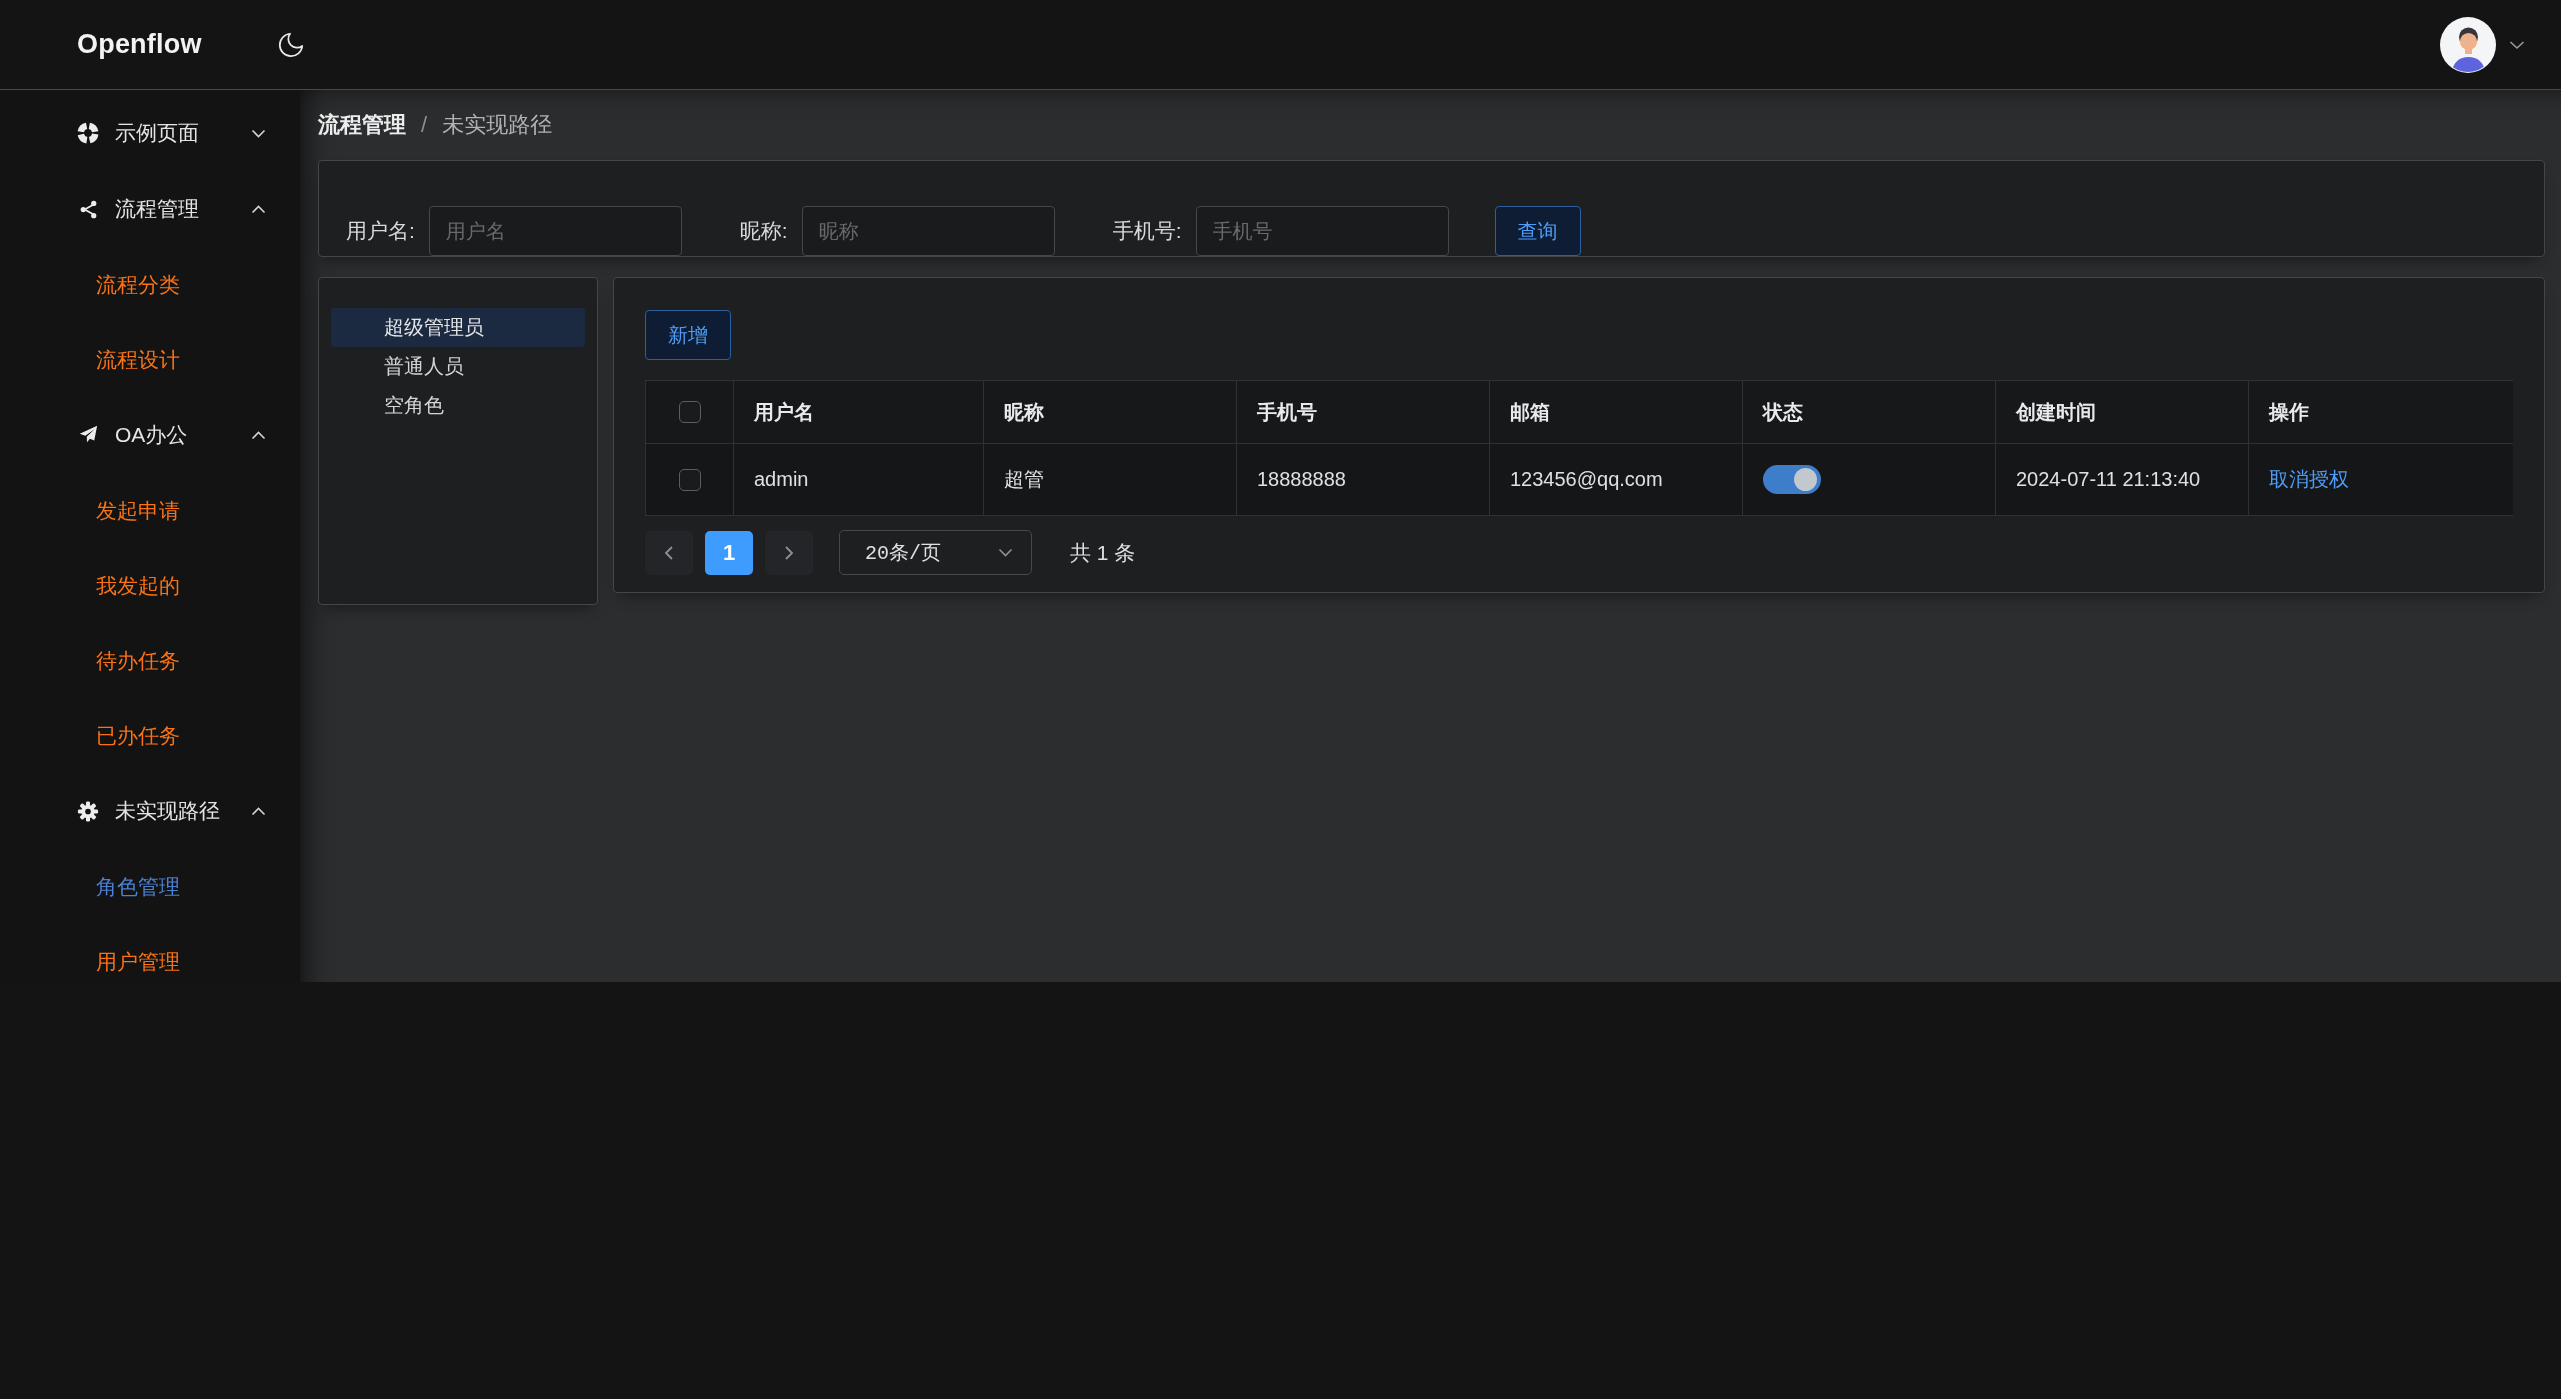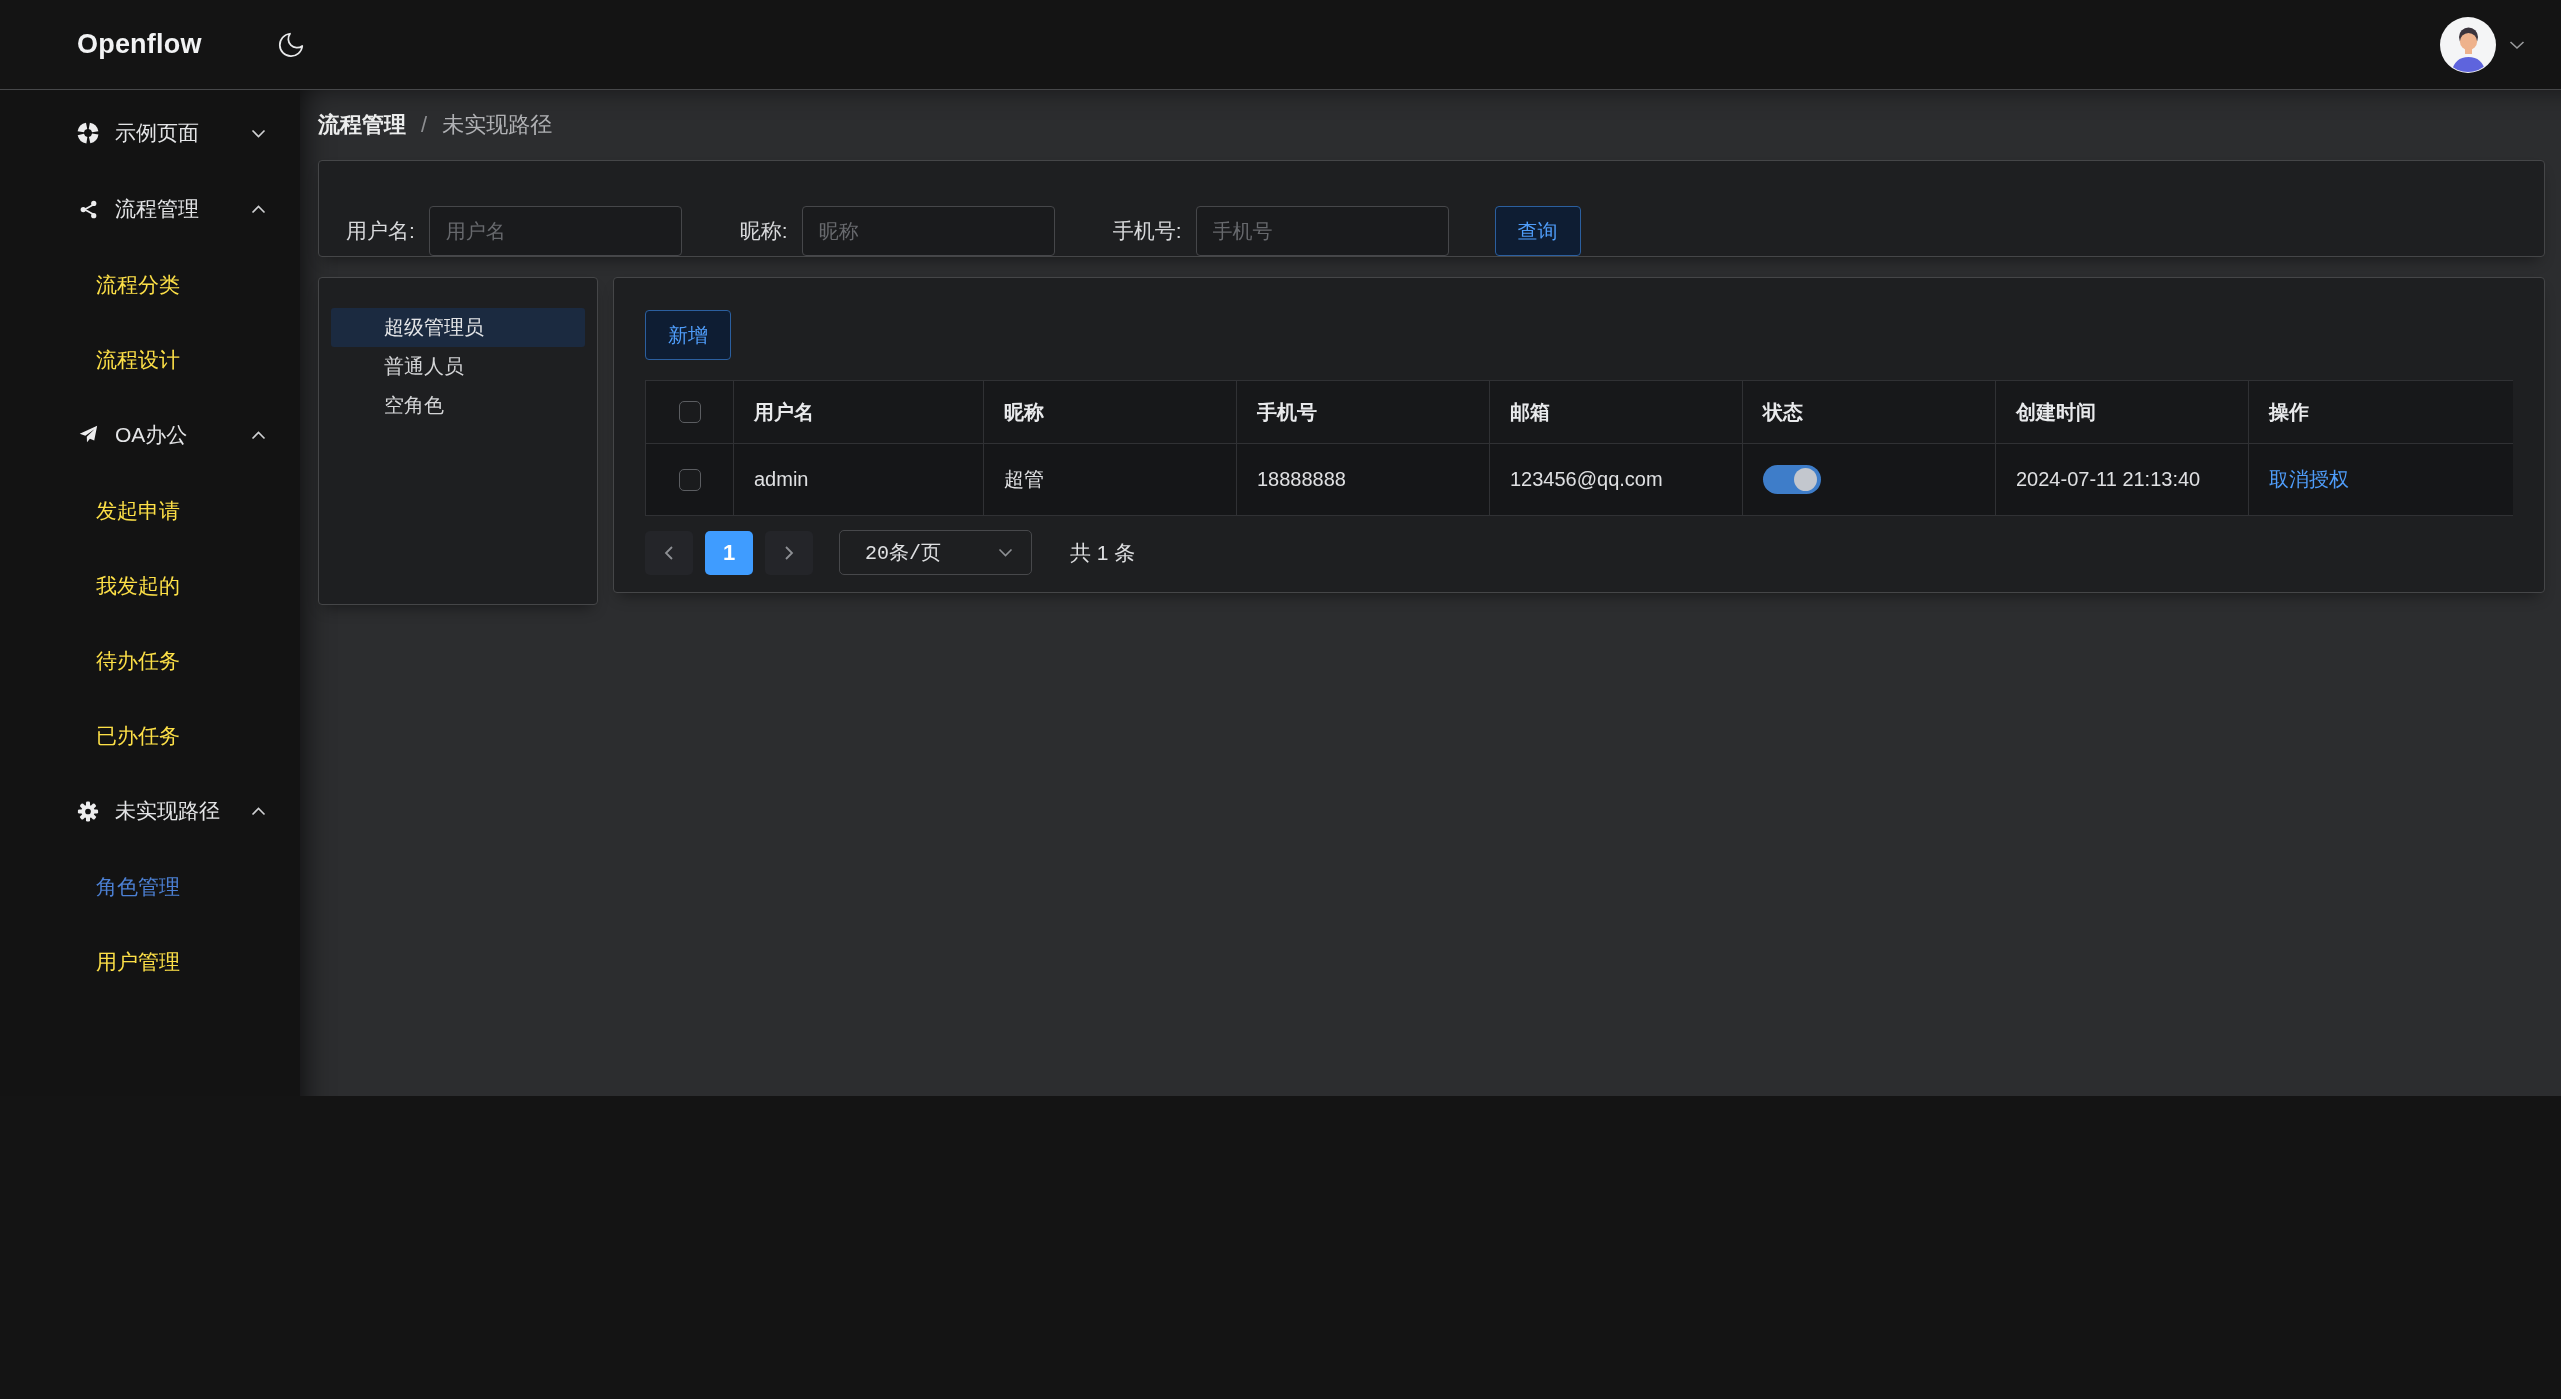--- a/index.html
+++ b/index.html
@@ -1,21 +1,21 @@
 <!DOCTYPE html>
 <html><head>
 <meta charset="utf-8">
 <style>
   * { margin:0; padding:0; box-sizing:border-box; }
   html,body { width:2561px; height:1399px; }
   body {
     font-family:"Liberation Sans","DejaVu Sans",sans-serif;
     background:#141414; color:#e3e4e6; overflow:hidden;
   }
-  .app { width:2561px; height:1096px; display:flex; flex-direction:column; }
+  .app { width:2561px; height:982px; display:flex; flex-direction:column; }
 
   
   .topbar {
     height:90px; flex:0 0 90px; background:#141414;
     border-bottom:1px solid #47484a;
     display:flex; align-items:center; position:relative; z-index:5;
   }
   .brand { margin-left:77px; font-size:27px; font-weight:600; color:#f2f3f4; letter-spacing:.2px; }
   .moon-btn { margin-left:72px; width:34px; height:34px; background:none; border:none; cursor:pointer; display:flex; align-items:center; justify-content:center; }
   .top-right { margin-left:auto; margin-right:36px; display:flex; align-items:center; gap:12px; }
@@ -24,21 +24,21 @@
   
   .shell { flex:1; display:flex; min-height:0; }
 
   
   .sidebar { width:300px; flex:0 0 300px; background:#131313; padding-top:19px;padding-left:36px; }
   .mrow { height:48px; margin-bottom:28px; display:flex; align-items:center; cursor:pointer; }
   .mrow .mi { width:22px; height:22px; margin-left:41px; margin-right:16px; display:flex; align-items:center; justify-content:center; }
   .mrow .ml { font-size:21px; color:#e4e5e7; }
   .mrow .chev { margin-left:auto; margin-right:34px; display:flex; }
   .srow { height:48px; margin-bottom:27px; display:flex; align-items:center; padding-left:60px; cursor:pointer; }
-  .srow .sl { font-size:21px; color:#fde047; }
+  .srow .sl { font-size:21px; color:#f97316; }
   .srow.active .sl { color:#4c80d4; }
 
   
   .content {
     flex:1; background:#2c2d2f; min-width:0; position:relative;
     box-shadow: inset 26px 18px 30px -24px rgba(0,0,0,.75);
     padding:0 16px 0 18px;
   }
   .breadcrumb { height:70px; display:flex; align-items:center; font-size:22px; }
   .bc-main { color:#eceded; font-weight:700; }

